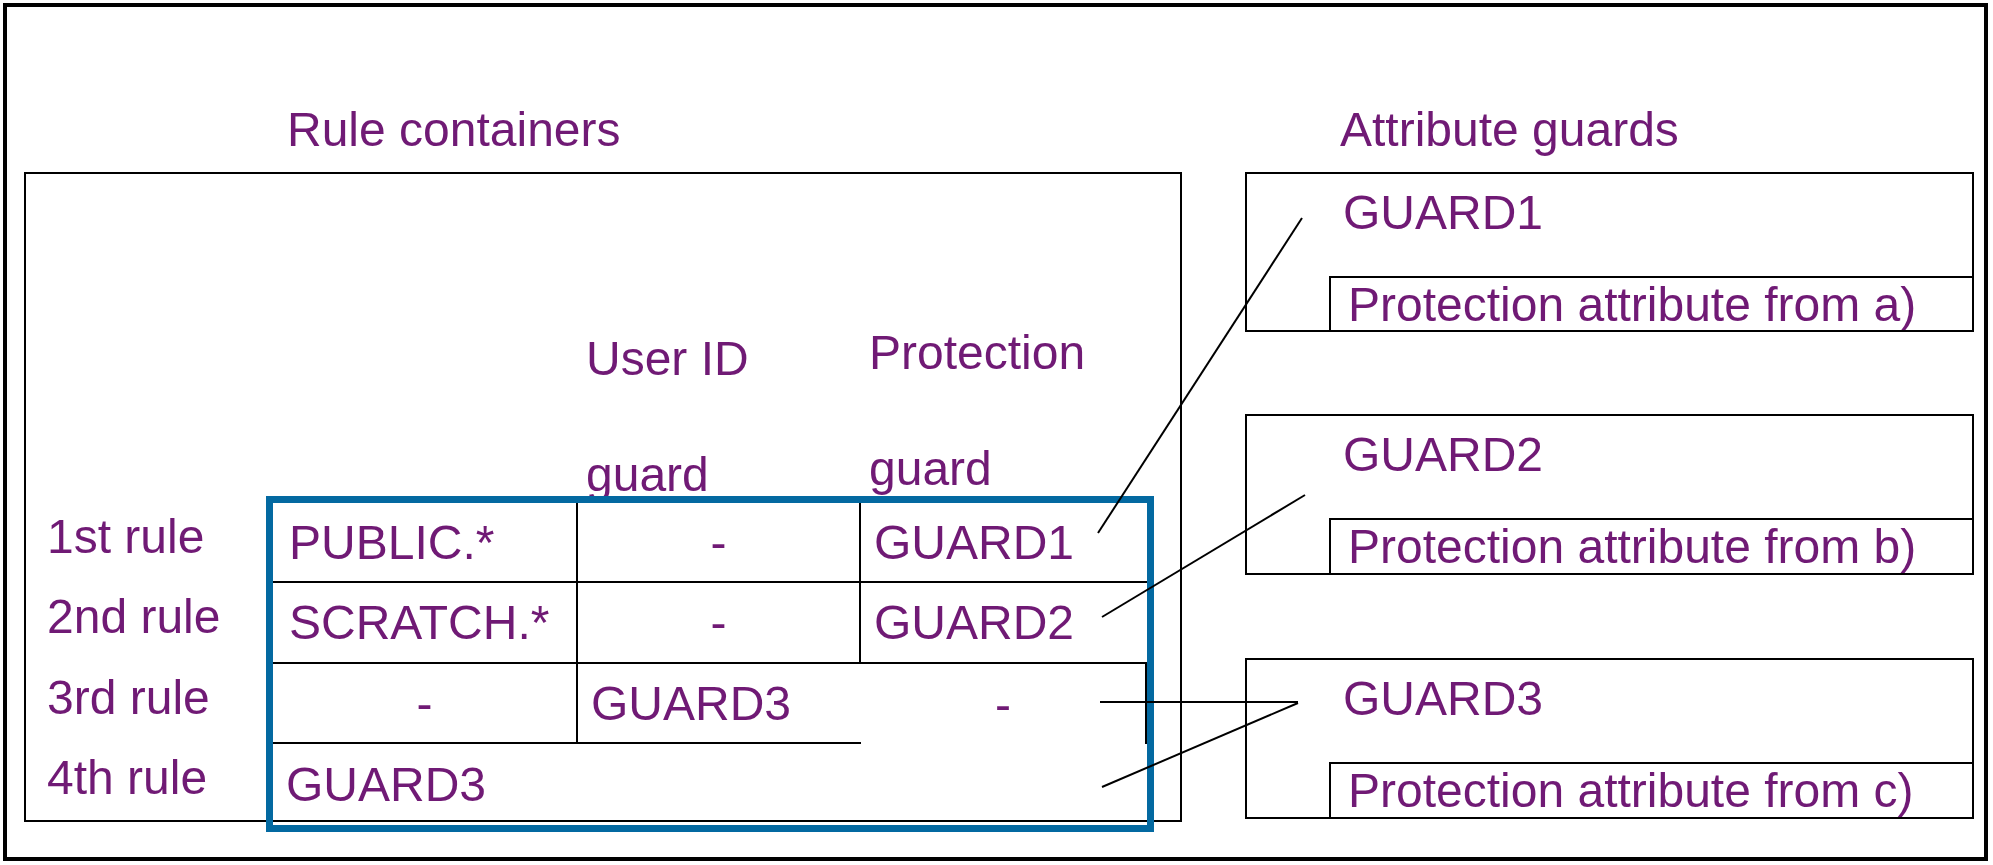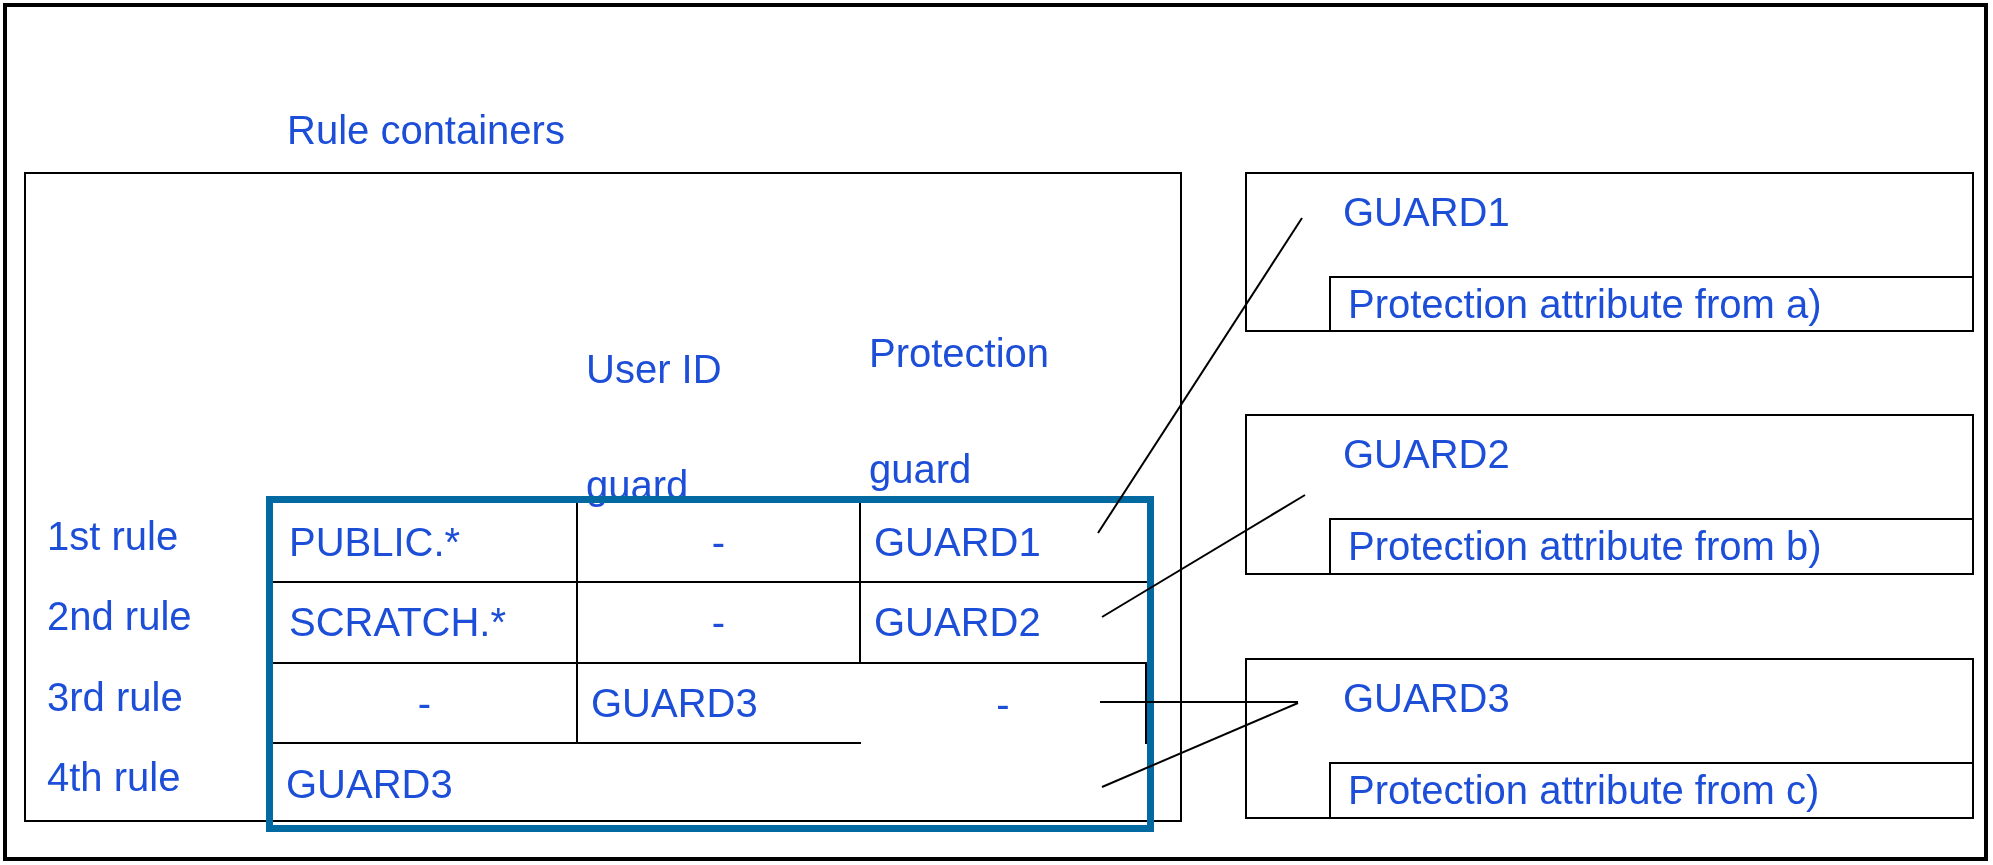--- a/index.html
+++ b/index.html
@@ -8,22 +8,22 @@
     background: #ffffff;
   }
   * { box-sizing: border-box; }
 
   .page {
     position: relative;
     width: 1993px;
     height: 865px;
     background: #ffffff;
     font-family: "Liberation Sans", "DejaVu Sans", sans-serif;
-    color: #1d4ed8;
-    font-size: 40px;
+    color: #701a75;
+    font-size: 48px;
     overflow: hidden;
   }
 
   .page-frame {
     position: absolute;
     left: 3px; top: 3px; right: 5px; bottom: 4px;
     border: 4px solid #000;
   }
 
   .section-title {
@@ -42,21 +42,21 @@
     border: 2px solid #000;
   }
 
   
   .col-header {
     position: absolute;
     line-height: 58px;
     white-space: pre-line;
   }
   .hdr-file { left: 284px; top: 266px; }
-  .hdr-uid  { left: 586px; top: 282px; }
+  .hdr-uid  { left: 586px; top: 272px; }
   .hdr-attr { left: 869px; top: 266px; }
 
   
   .row-labels {
     position: absolute;
     left: 47px; top: 496px;
     display: flex;
     flex-direction: column;
   }
   .row-labels .rl {
@@ -136,20 +136,21 @@
 </style>
 </head>
 <body>
 
 <div class="page">
 
   <div class="page-frame"></div>
 
   <div class="section-title title-left">Rule containers</div>
 
+  <div class="section-title title-right">Attribute guards</div>
 
   <div class="rule-box"></div>
 
   <div class="col-header hdr-uid">
     <div>User ID</div>
     <div>guard</div>
   </div>
   <div class="col-header hdr-attr">
     <div>Protection</div>
     <div>guard</div>

